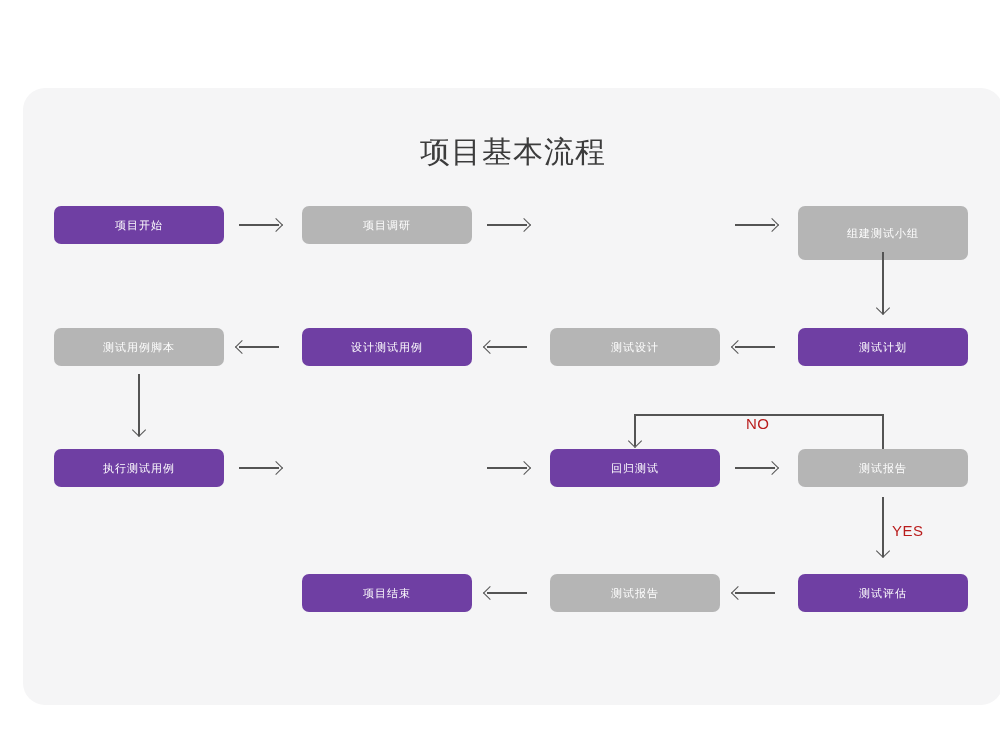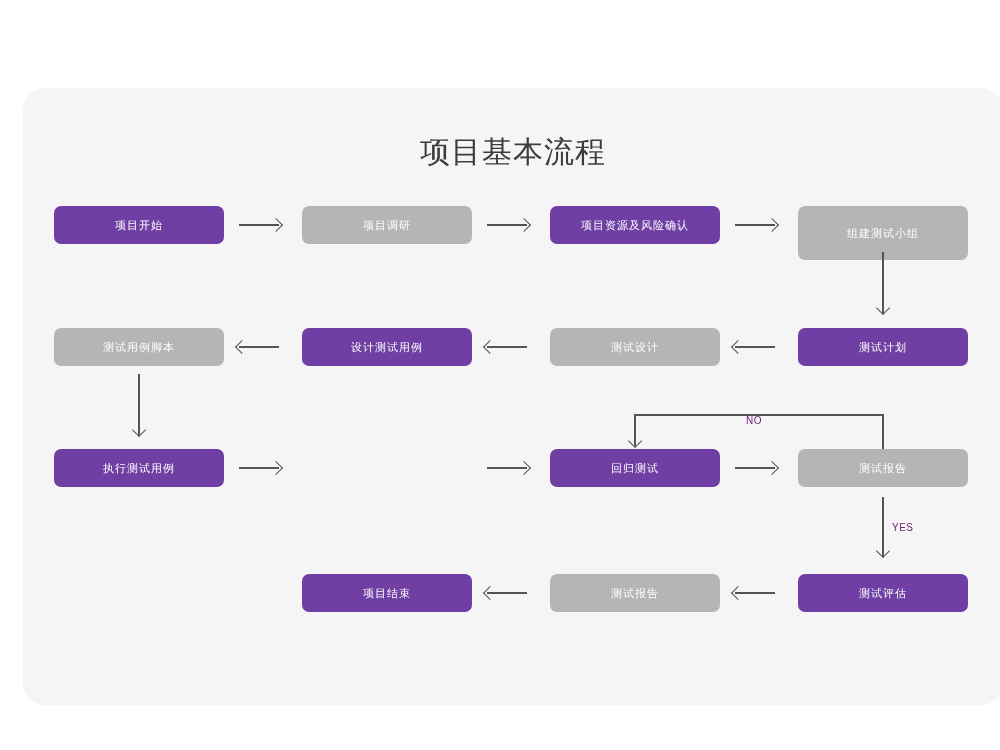--- a/index.html
+++ b/index.html
@@ -76,22 +76,22 @@
     height: 9px;
     border-top: 1.6px solid #545454;
     border-right: 1.6px solid #545454;
   }
   .ah.right { transform: rotate(45deg); }
   .ah.left  { transform: rotate(-135deg); }
   .ah.down  { transform: rotate(135deg); }
 
   .edge-label {
     position: absolute;
-    font-size: 10px;
-    color: #701a75;
+    font-size: 15px;
+    color: #b91c1c;
     letter-spacing: 0.5px;
     user-select: none;
   }
 </style>
 </head>
 <body>
 
 <div id="stage">
 
   <div id="card"></div>
@@ -105,23 +105,20 @@
   <div class="hline" style="left:226px; top:224px; width:40px;"></div>
   <div class="ah right" style="left:258px; top:220px;"></div>
 
   <div class="node gray" style="left:289px; top:206px; width:170px; height:38px;">
     <span>项目调研</span>
   </div>
 
   <div class="hline" style="left:474px; top:224px; width:40px;"></div>
   <div class="ah right" style="left:506px; top:220px;"></div>
 
-  <div class="node purple" style="left:537px; top:206px; width:170px; height:38px;">
-    <span>项目资源及风险确认</span>
-  </div>
 
   <div class="hline" style="left:722px; top:224px; width:40px;"></div>
   <div class="ah right" style="left:754px; top:220px;"></div>
 
   <div class="node gray" style="left:785px; top:206px; width:170px; height:54px;">
     <span>组建测试小组</span>
   </div>
 
   <div class="vline" style="left:869px; top:252px; height:62px;"></div>
   <div class="ah down" style="left:865px; top:303px;"></div>

